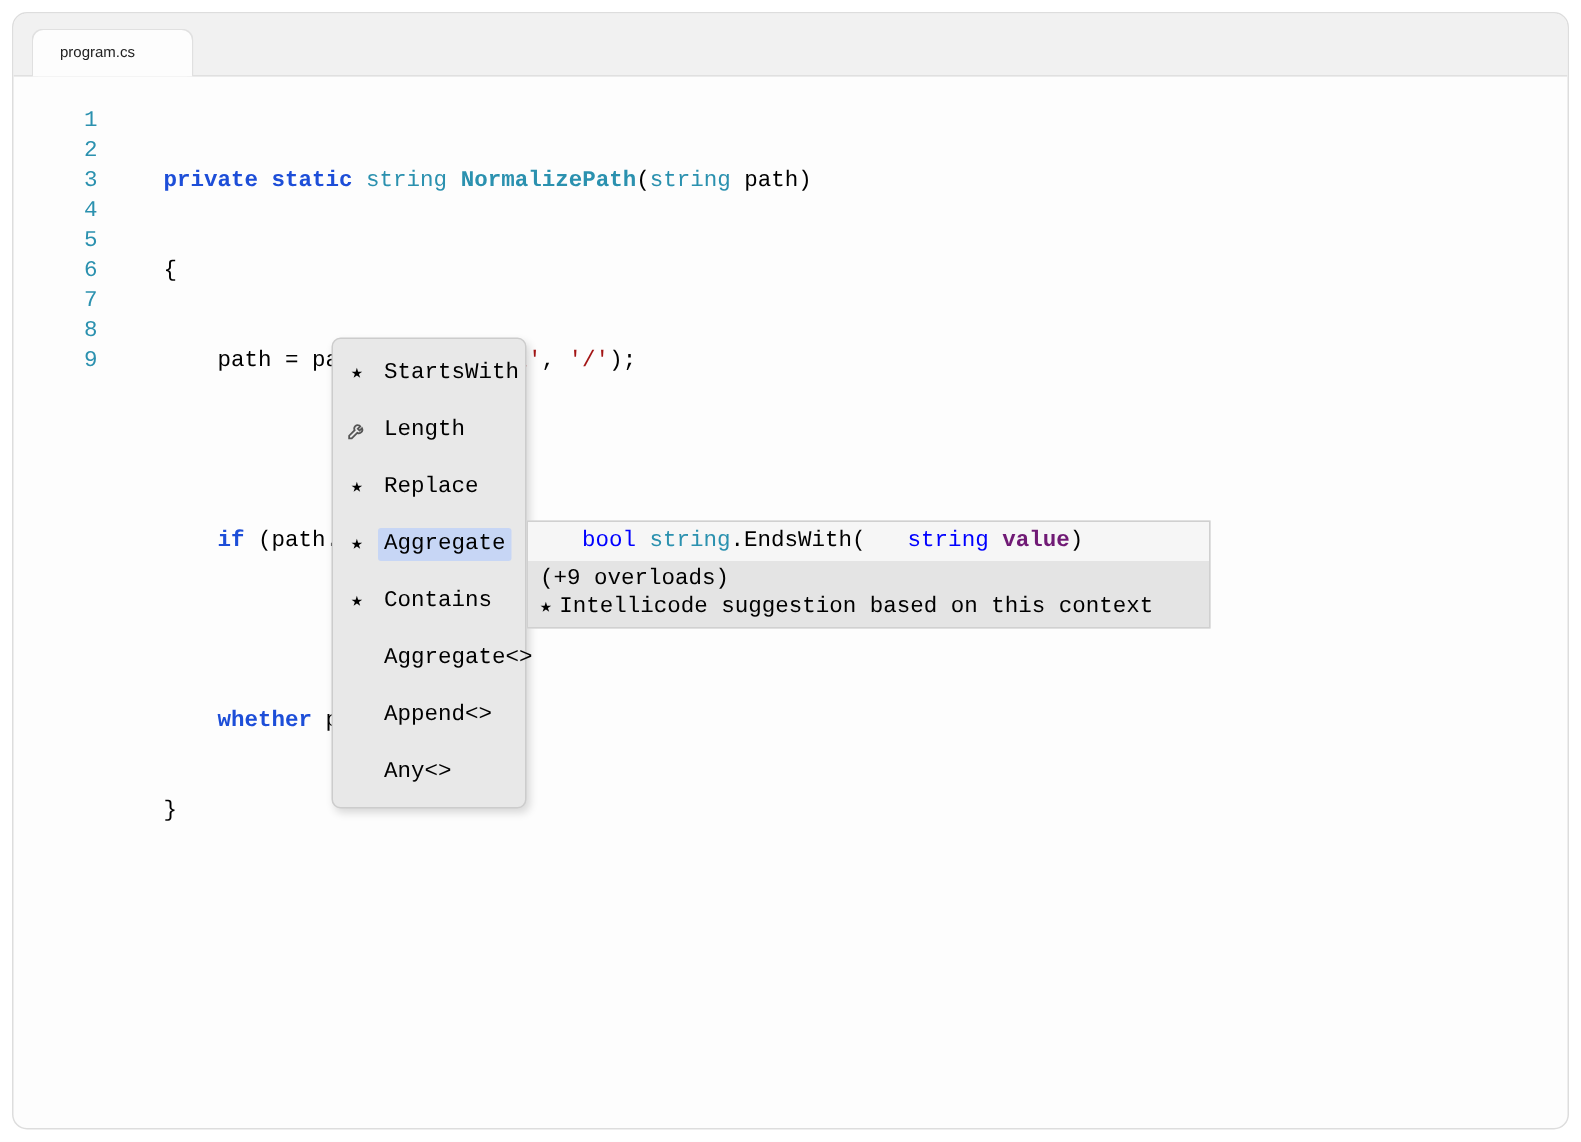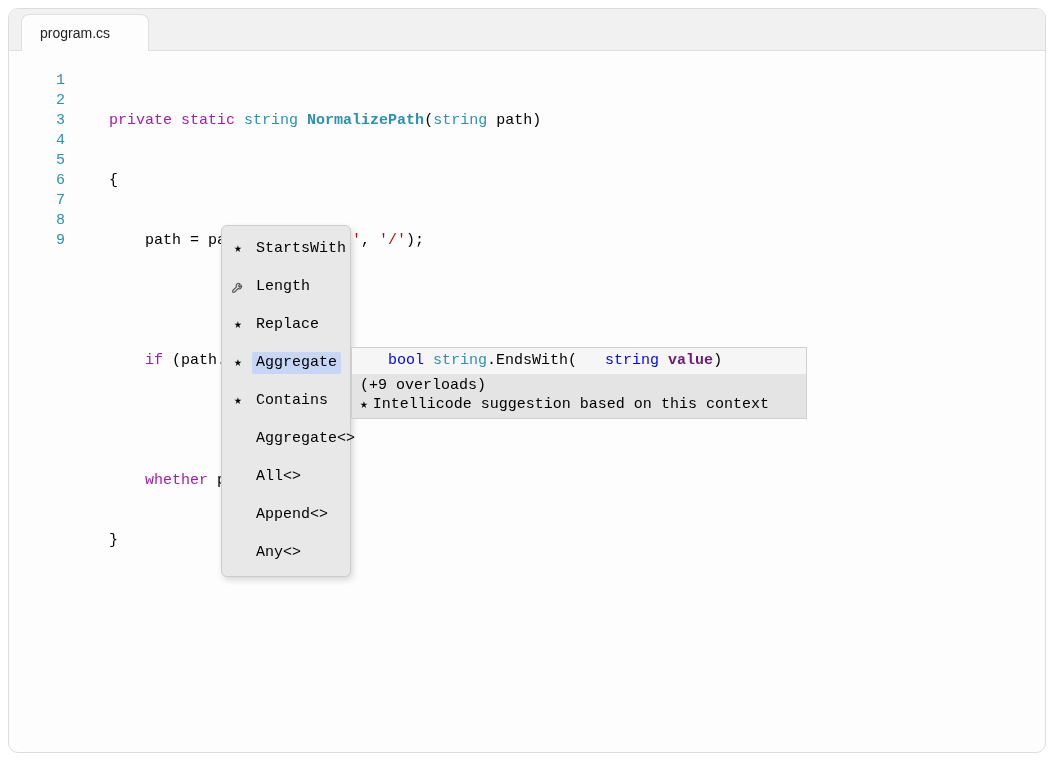--- a/index.html
+++ b/index.html
@@ -26,21 +26,21 @@
     height: 42px;
     padding-left: 12px;
   }
   .tab {
     background: #fdfdfd;
     border: 1px solid #e0e0e0;
     border-bottom: none;
     border-top-left-radius: 8px;
     border-top-right-radius: 8px;
     padding: 10px 38px 10px 18px;
-    font-size: 14px;
+    font-size: 10px;
     color: #222;
     position: relative;
     top: 1px;
   }
   .code-area {
     display: flex;
     padding-top: 20px;
     font-family: Consolas, "Courier New", monospace;
     font-size: 15px;
     line-height: 20px;
@@ -53,21 +53,21 @@
     padding-right: 6px;
     user-select: none;
   }
   .gutter div { height: 20px; }
   .code {
     padding-left: 38px;
     color: #000;
     white-space: pre;
   }
   .code .line { height: 20px; }
-  .kw { color: #a21caf; font-weight: normal; }
+  .kw { color: #1d4ed8; font-weight: bold; }
   .type { color: #2b91af; }
   .method-name { color: #2b91af; font-weight: bold; }
   .str { color: #a31515; }
 
   .intellisense-popup {
     position: absolute;
     left: 212px;
     top: 174px;
     width: 130px;
     background: #e8e8e8;
@@ -197,24 +197,20 @@
             <span class="star-icon">★</span>
           </span>
           <span class="label-box">Contains</span>
         </div>
         <div class="intellisense-item">
           <span class="icon-slot"></span>
           <span class="label-box">Aggregate&lt;&gt;</span>
         </div>
         <div class="intellisense-item">
           <span class="icon-slot"></span>
-          <span class="label-box">All&lt;&gt;</span>
-        </div>
-        <div class="intellisense-item">
-          <span class="icon-slot"></span>
           <span class="label-box">Append&lt;&gt;</span>
         </div>
         <div class="intellisense-item">
           <span class="icon-slot"></span>
           <span class="label-box">Any&lt;&gt;</span>
         </div>
       </div>
 
     <div class="tooltip-panel">
       <div class="tooltip-sig">

